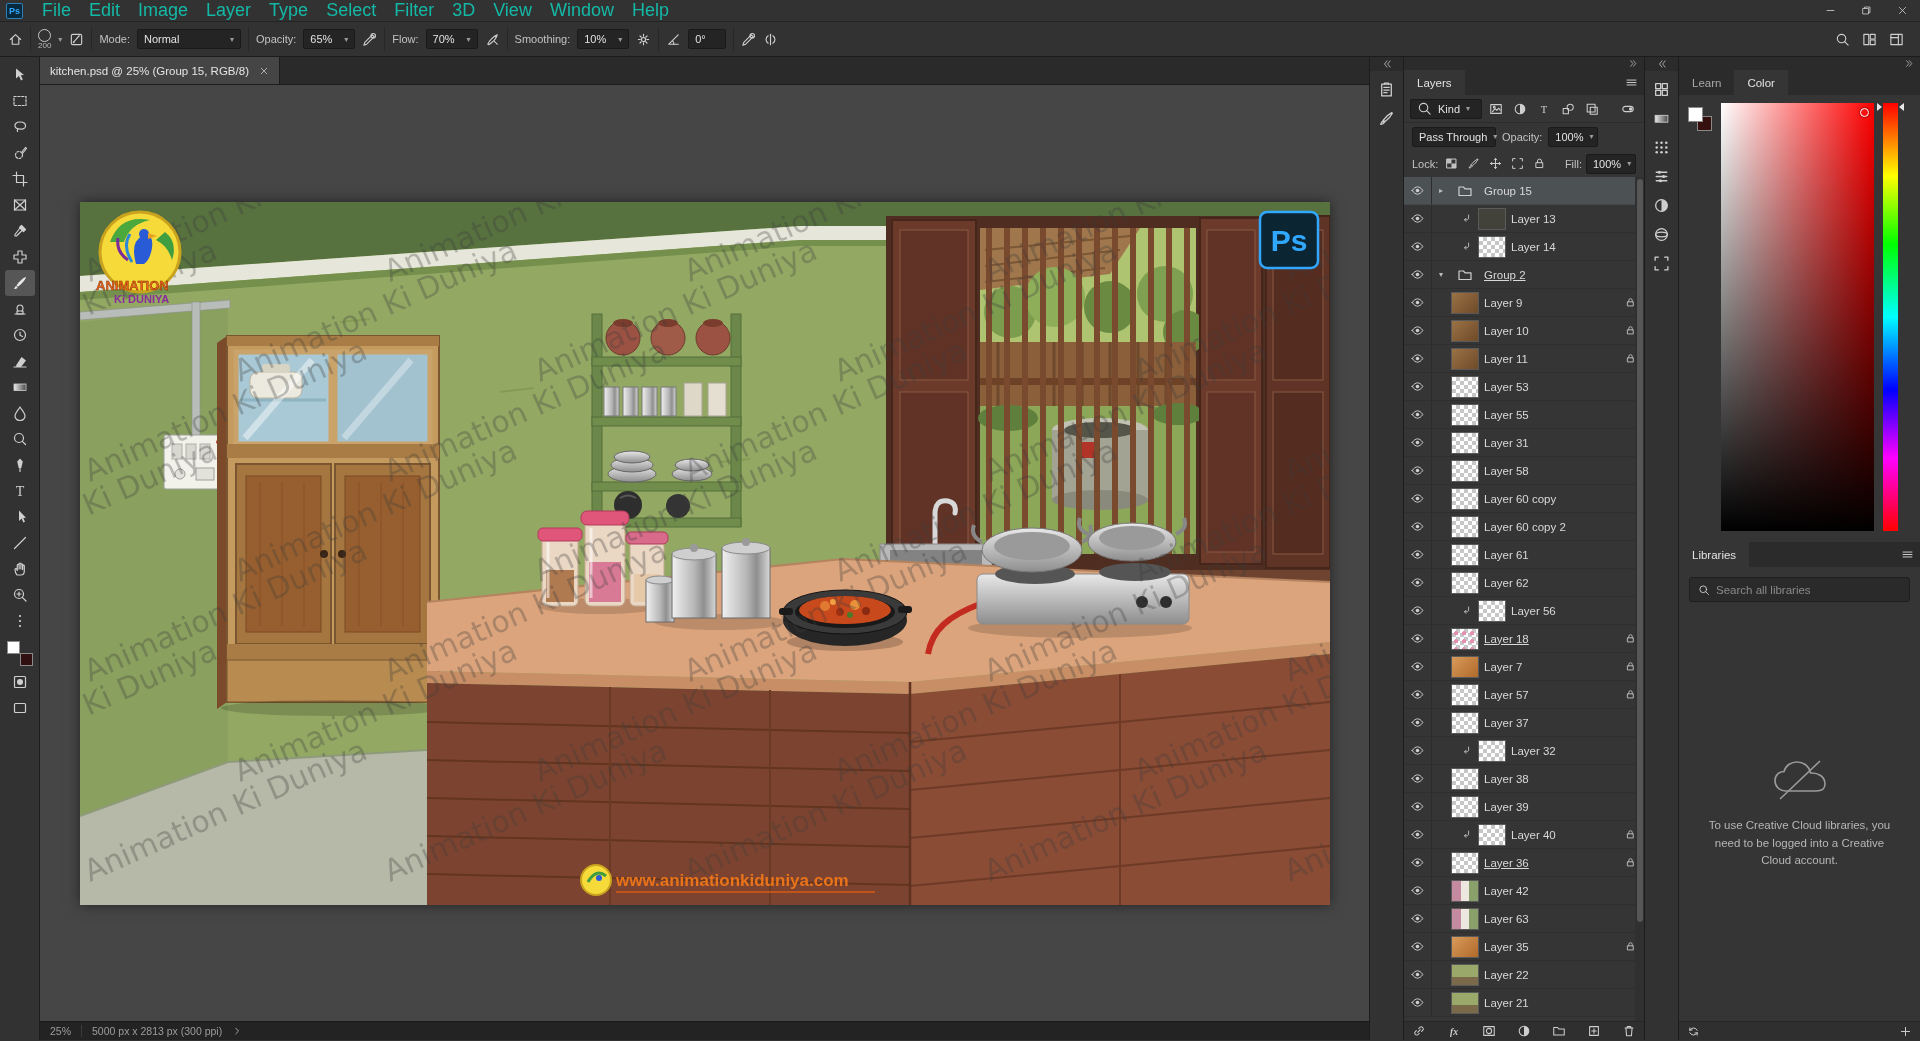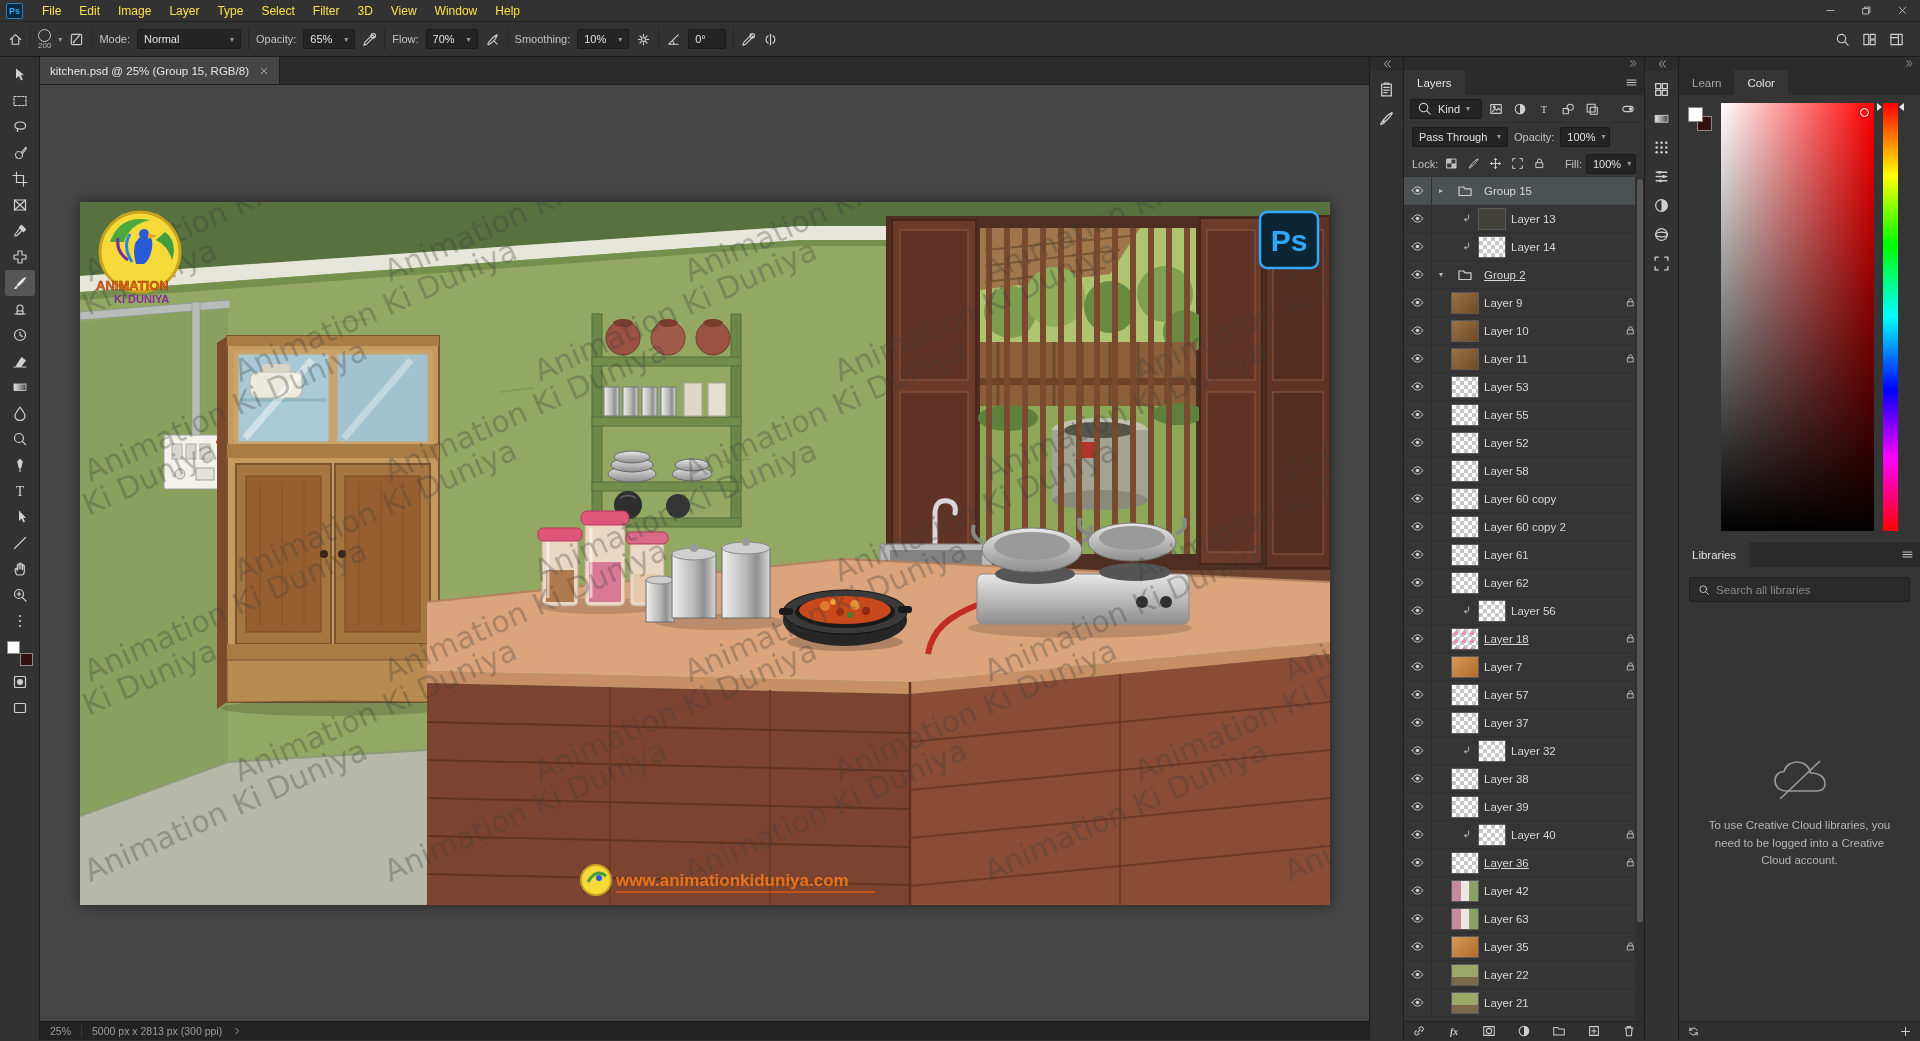--- a/index.html
+++ b/index.html
@@ -3,21 +3,21 @@
 <meta charset="utf-8">
 <style>
 *{box-sizing:border-box;margin:0;padding:0}
 body{width:1920px;height:1041px;overflow:hidden;background:#323232;font-family:"Liberation Sans",sans-serif;font-size:12px;color:#d6d6d6}
 .icon{display:inline-flex;align-items:center;justify-content:center}
 .ic{width:15px;height:15px;display:block}
 
 .menubar{height:22px;background:#323232;border-bottom:1px solid #232323;display:flex;align-items:center;padding-left:6px}
 .ps-appicon{width:17px;height:16px;background:#06293e;color:#31a8ff;font-size:9px;font-weight:bold;display:flex;align-items:center;justify-content:center;border-radius:2px;border:1px solid #2d7fb8;margin-right:10px}
 .menu-items{display:flex}
-.menu-item{padding:0 9px;font-size:12px;color:#fde047}
+.menu-item{padding:0 9px;font-size:18px;color:#14b8a6}
 .menubar-spacer{flex:1}
 .win-controls{display:flex}
 .win-btn{width:36px;height:21px;display:flex;align-items:center;justify-content:center}
 .win-btn .ic{width:11px;height:11px}
 
 .optionsbar{height:35px;border-bottom:1px solid #1c1c1c;display:flex;align-items:center;padding:0 8px;gap:7px;background:#323232}
 .opt-sep{width:1px;height:24px;background:#272727}
 .opt-label{font-size:11px;color:#c2c2c2;white-space:nowrap}
 .opt-field{height:20px;background:#242424;border:1px solid #1a1a1a;border-radius:2px;display:flex;align-items:center;padding:0 6px;font-size:11px;color:#e2e2e2;gap:6px;white-space:nowrap}
 .chev{font-size:8px;color:#9a9a9a}
@@ -63,21 +63,21 @@
 .pt-spacer{flex:1}
 .panel-menu-btn{width:26px;display:flex;align-items:center;justify-content:center}
 .panel-menu-btn .ic{width:13px;height:13px}
 
 .filter-row{height:28px;display:flex;align-items:center;padding:0 6px;gap:3px;border-bottom:1px solid #2c2c2c}
 .kind-field{width:72px}
 .filter-ico{width:21px;height:20px;display:flex;align-items:center;justify-content:center}
 .filter-ico .ic{width:14px;height:14px}
 .f-spacer{flex:1}
 .blend-row{height:27px;display:flex;align-items:center;padding:0 8px;gap:6px}
-.blend-select{width:96px;justify-content:space-between}
+.blend-select{width:84px;justify-content:space-between}
 .val-field{width:50px;justify-content:space-between}
 .lock-row{height:27px;display:flex;align-items:center;padding:0 8px;gap:4px;font-size:11px;color:#c2c2c2}
 .lock-ico{width:18px;height:18px;display:flex;align-items:center;justify-content:center}
 .lock-ico .ic{width:13px;height:13px}
 .layers-list{flex:1;overflow:hidden;position:relative;background:#353535}
 .layer-row{height:28px;display:flex;align-items:stretch;border-bottom:1px solid rgba(0,0,0,.10)}
 .layer-row.selected{background:#4c5154}
 .eye-cell{width:28px;border-right:1px solid #2c2c2c;display:flex;align-items:center;justify-content:center;flex:none}
 .eye-cell .ic{width:15px;height:13px}
 .row-body{display:flex;align-items:center;gap:5px;padding:0 6px 0 4px;flex:1;min-width:0}
@@ -1210,21 +1210,21 @@
               <svg class="ic" viewBox="0 0 16 16" fill="none" stroke="#cfcfcf" stroke-width="1.2" stroke-linecap="round" stroke-linejoin="round">
                 <path d="M1.5 8 C3.5 4.8 6 3.5 8 3.5 C10 3.5 12.5 4.8 14.5 8 C12.5 11.2 10 12.5 8 12.5 C6 12.5 3.5 11.2 1.5 8 Z"></path>
                 <circle cx="8" cy="8" r="2.2" fill="#cfcfcf" stroke="none"></circle>
               </svg>
             </span>
           </span>
           <span class="row-body">
             <span class="expander" style="visibility: hidden;"></span>
 
             <span class="thumb thumb-checker"></span>
-            <span class="layer-name">Layer 52</span>
+            <span class="layer-name">Layer 31</span>
             <span class="row-spacer"></span>
 
           </span>
         </div>
 
         <div class="layer-row">
           <span class="eye-cell">
             <span class="icon">
               <svg class="ic" viewBox="0 0 16 16" fill="none" stroke="#cfcfcf" stroke-width="1.2" stroke-linecap="round" stroke-linejoin="round">
                 <path d="M1.5 8 C3.5 4.8 6 3.5 8 3.5 C10 3.5 12.5 4.8 14.5 8 C12.5 11.2 10 12.5 8 12.5 C6 12.5 3.5 11.2 1.5 8 Z"></path>

